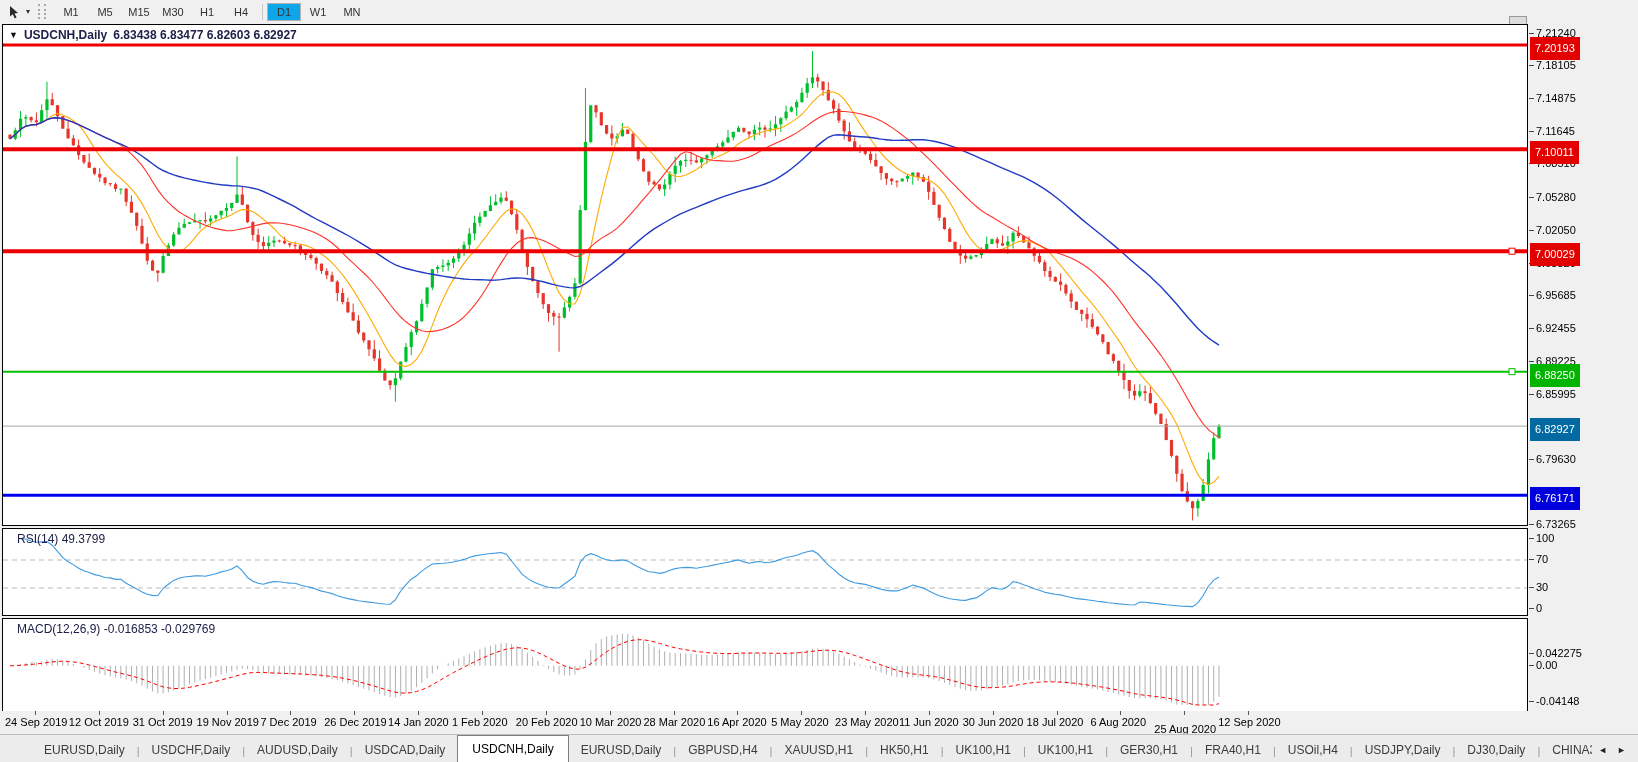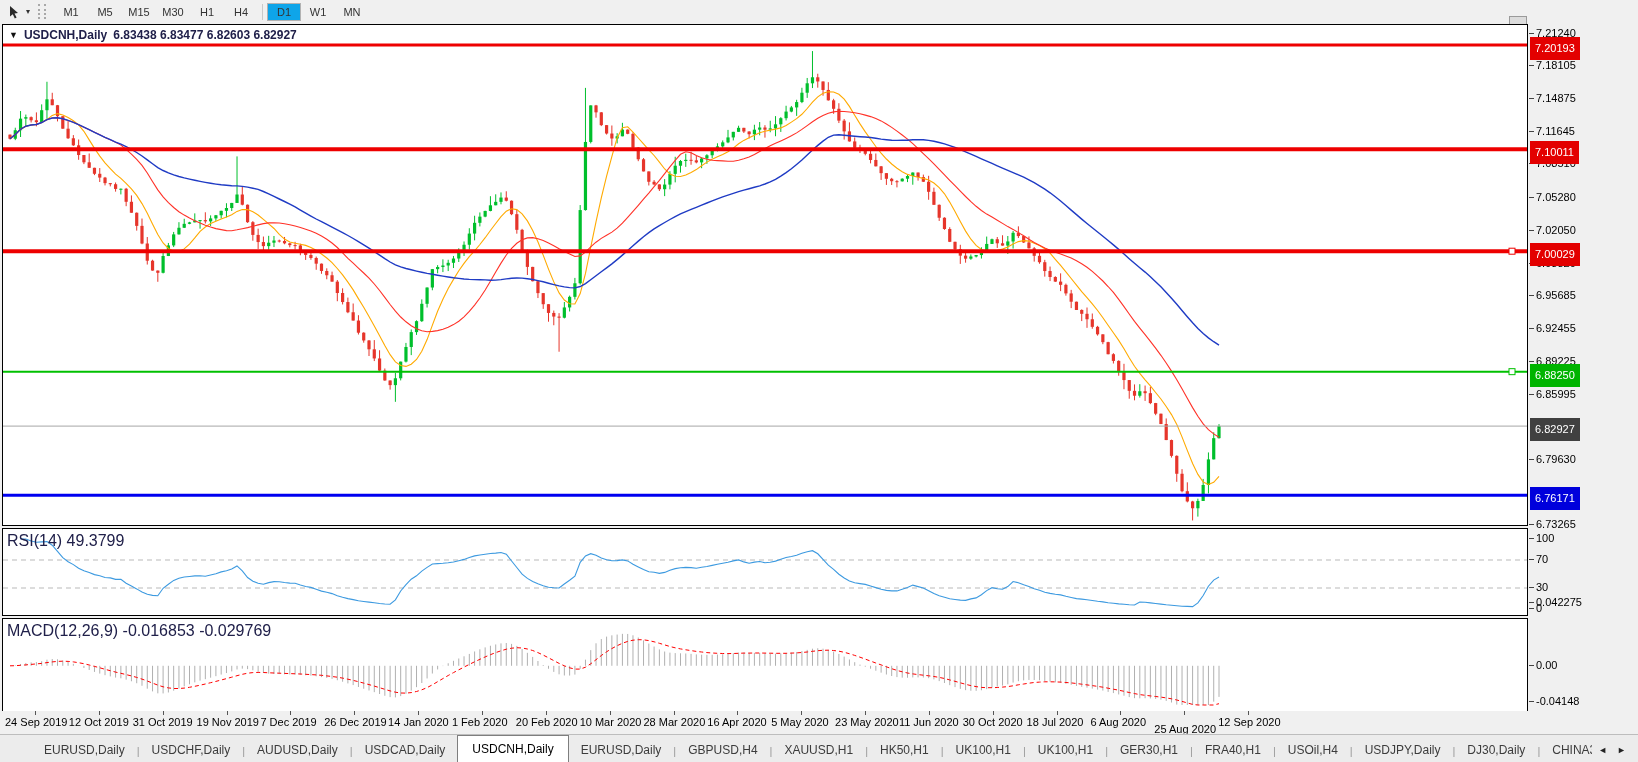--- a/index.html
+++ b/index.html
@@ -16,21 +16,21 @@
   .tbsep{width:1px;height:16px;background:#c9c9c9;margin:0 4px;}
   
   .pane{position:absolute;left:2px;width:1526px;background:#fff;border:1px solid #000;box-sizing:border-box;}
   #price-pane{top:24px;height:502px;}
   #rsi-pane{top:528px;height:88px;}
   #macd-pane{top:618px;height:109px;}
   .pane svg{position:absolute;left:0;top:0;}
   .pane-title{position:absolute;left:6px;top:3px;z-index:6;font-size:12px;color:#20204a;font-weight:700;
               display:flex;align-items:center;gap:6px;white-space:nowrap;}
   .pane-title .collapse{font-size:9px;color:#111;}
-  .pane-label{position:absolute;left:4px;top:3px;z-index:6;font-size:16px;color:#20204a;white-space:nowrap;}
+  .pane-label{position:absolute;left:14px;top:3px;z-index:6;font-size:12px;color:#20204a;white-space:nowrap;}
   
   .axis-col{position:absolute;left:1528px;top:0;width:110px;height:734px;}
   .axlab{position:absolute;left:8px;height:13px;line-height:13px;font-size:11px;color:#000;white-space:nowrap;}
   .axlab::before{content:"";position:absolute;left:-7px;top:6px;width:5px;height:1px;background:#444;}
   .axbox{position:absolute;left:2px;height:15px;line-height:15px;font-size:11px;color:#fff;
          padding:4px 5px;white-space:nowrap;}
   
   .date-axis{position:absolute;left:2px;top:711px;width:1526px;height:23px;background:#f0f0f0;}
   .datelab{position:absolute;top:5px;font-size:11px;color:#000;white-space:nowrap;}
   .datetick{position:absolute;top:0;width:1px;height:4px;background:#555;}
@@ -1281,26 +1281,26 @@
       <div class="axlab" style="top: 321.661px;">6.92455</div>
       <div class="axlab" style="top: 354.691px;">6.89225</div>
       <div class="axlab" style="top: 387.721px;">6.85995</div>
       <div class="axlab" style="top: 452.809px;">6.79630</div>
       <div class="axlab" style="top: 517.898px;">6.73265</div>
       <div class="axbox" style="top: 37.0123px; background: rgb(227, 0, 0);">7.20193</div>
       <div class="axbox" style="top: 141.133px; background: rgb(227, 0, 0);">7.10011</div>
       <div class="axbox" style="top: 243.209px; background: rgb(227, 0, 0);">7.00029</div>
       <div class="axbox" style="top: 363.661px; background: rgb(0, 180, 0);">6.88250</div>
       <div class="axbox" style="top: 487.181px; background: rgb(0, 0, 220);">6.76171</div>
-      <div class="axbox" style="top: 418.094px; background: #404040;">6.82927</div>
+      <div class="axbox" style="top: 418.094px; background: #0369a1;">6.82927</div>
       <div class="axlab" style="top: 532px;">100</div>
       <div class="axlab" style="top: 553px;">70</div>
       <div class="axlab" style="top: 581px;">30</div>
       <div class="axlab" style="top: 602px;">0</div>
-      <div class="axlab" style="top: 596px;">0.042275</div>
+      <div class="axlab" style="top: 647px;">0.042275</div>
       <div class="axlab" style="top: 658.793px;">0.00</div>
       <div class="axlab" style="top: 694.536px;">-0.04148</div>
     </div>
 
   <div class="date-axis" id="date-axis">
       <div class="datetick" style="left: 33px;"></div>
       <div class="datelab" style="left: 3px;">24 Sep 2019</div>
       <div class="datetick" style="left: 96.85px;"></div>
       <div class="datelab" style="left: 66.85px;">12 Oct 2019</div>
       <div class="datetick" style="left: 160.7px;"></div>
@@ -1323,21 +1323,21 @@
       <div class="datelab" style="left: 641.5px;">28 Mar 2020</div>
       <div class="datetick" style="left: 735.35px;"></div>
       <div class="datelab" style="left: 705.35px;">16 Apr 2020</div>
       <div class="datetick" style="left: 799.2px;"></div>
       <div class="datelab" style="left: 769.2px;">5 May 2020</div>
       <div class="datetick" style="left: 863.05px;"></div>
       <div class="datelab" style="left: 833.05px;">23 May 2020</div>
       <div class="datetick" style="left: 926.9px;"></div>
       <div class="datelab" style="left: 896.9px;">11 Jun 2020</div>
       <div class="datetick" style="left: 990.75px;"></div>
-      <div class="datelab" style="left: 960.75px;">30 Oct 2020</div>
+      <div class="datelab" style="left: 960.75px;">30 Jun 2020</div>
       <div class="datetick" style="left: 1054.6px;"></div>
       <div class="datelab" style="left: 1024.6px;">18 Jul 2020</div>
       <div class="datetick" style="left: 1118.45px;"></div>
       <div class="datelab" style="left: 1088.45px;">6 Aug 2020</div>
       <div class="datetick" style="left: 1182.3px;"></div>
       <div class="datelab" style="left: 1152.3px; margin-top: 7px;">25 Aug 2020</div>
       <div class="datetick" style="left: 1246.15px;"></div>
       <div class="datelab" style="left: 1216.15px;">12 Sep 2020</div>
     </div>
 

